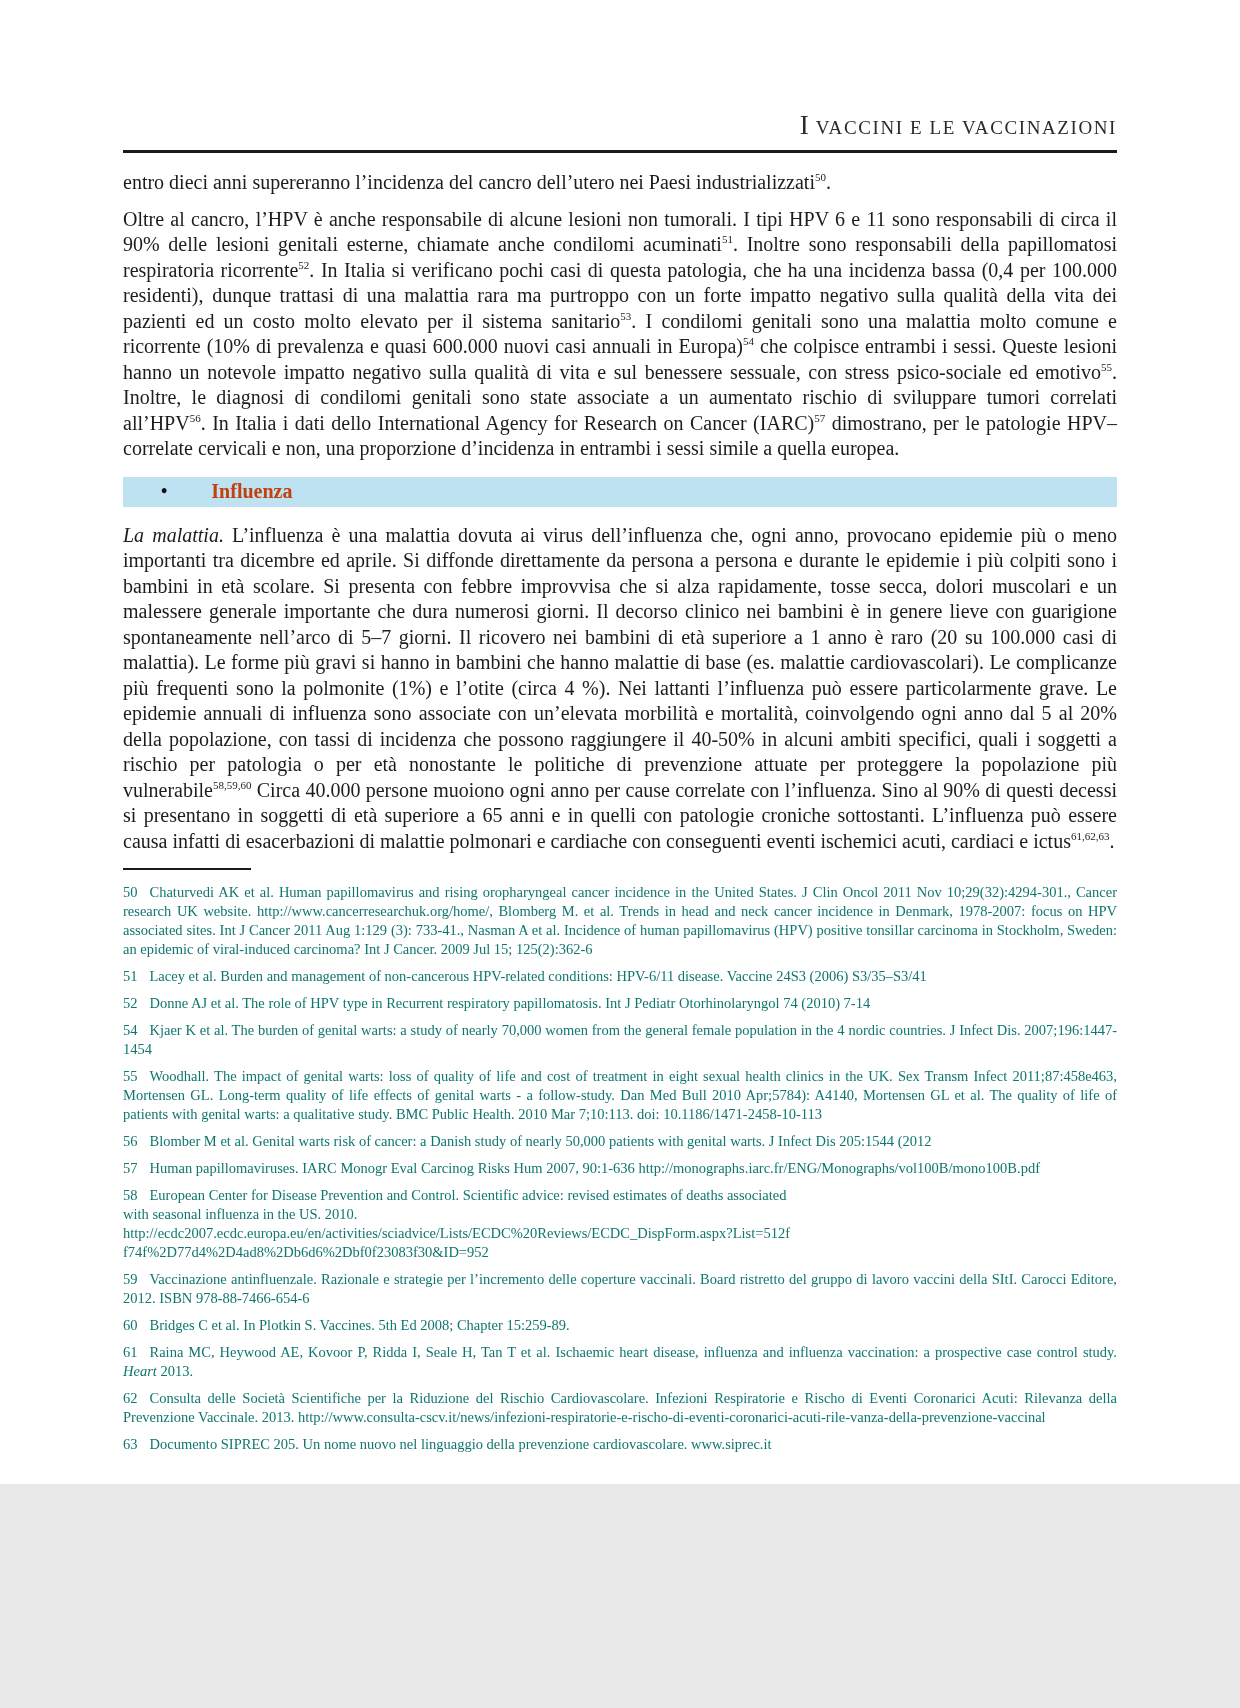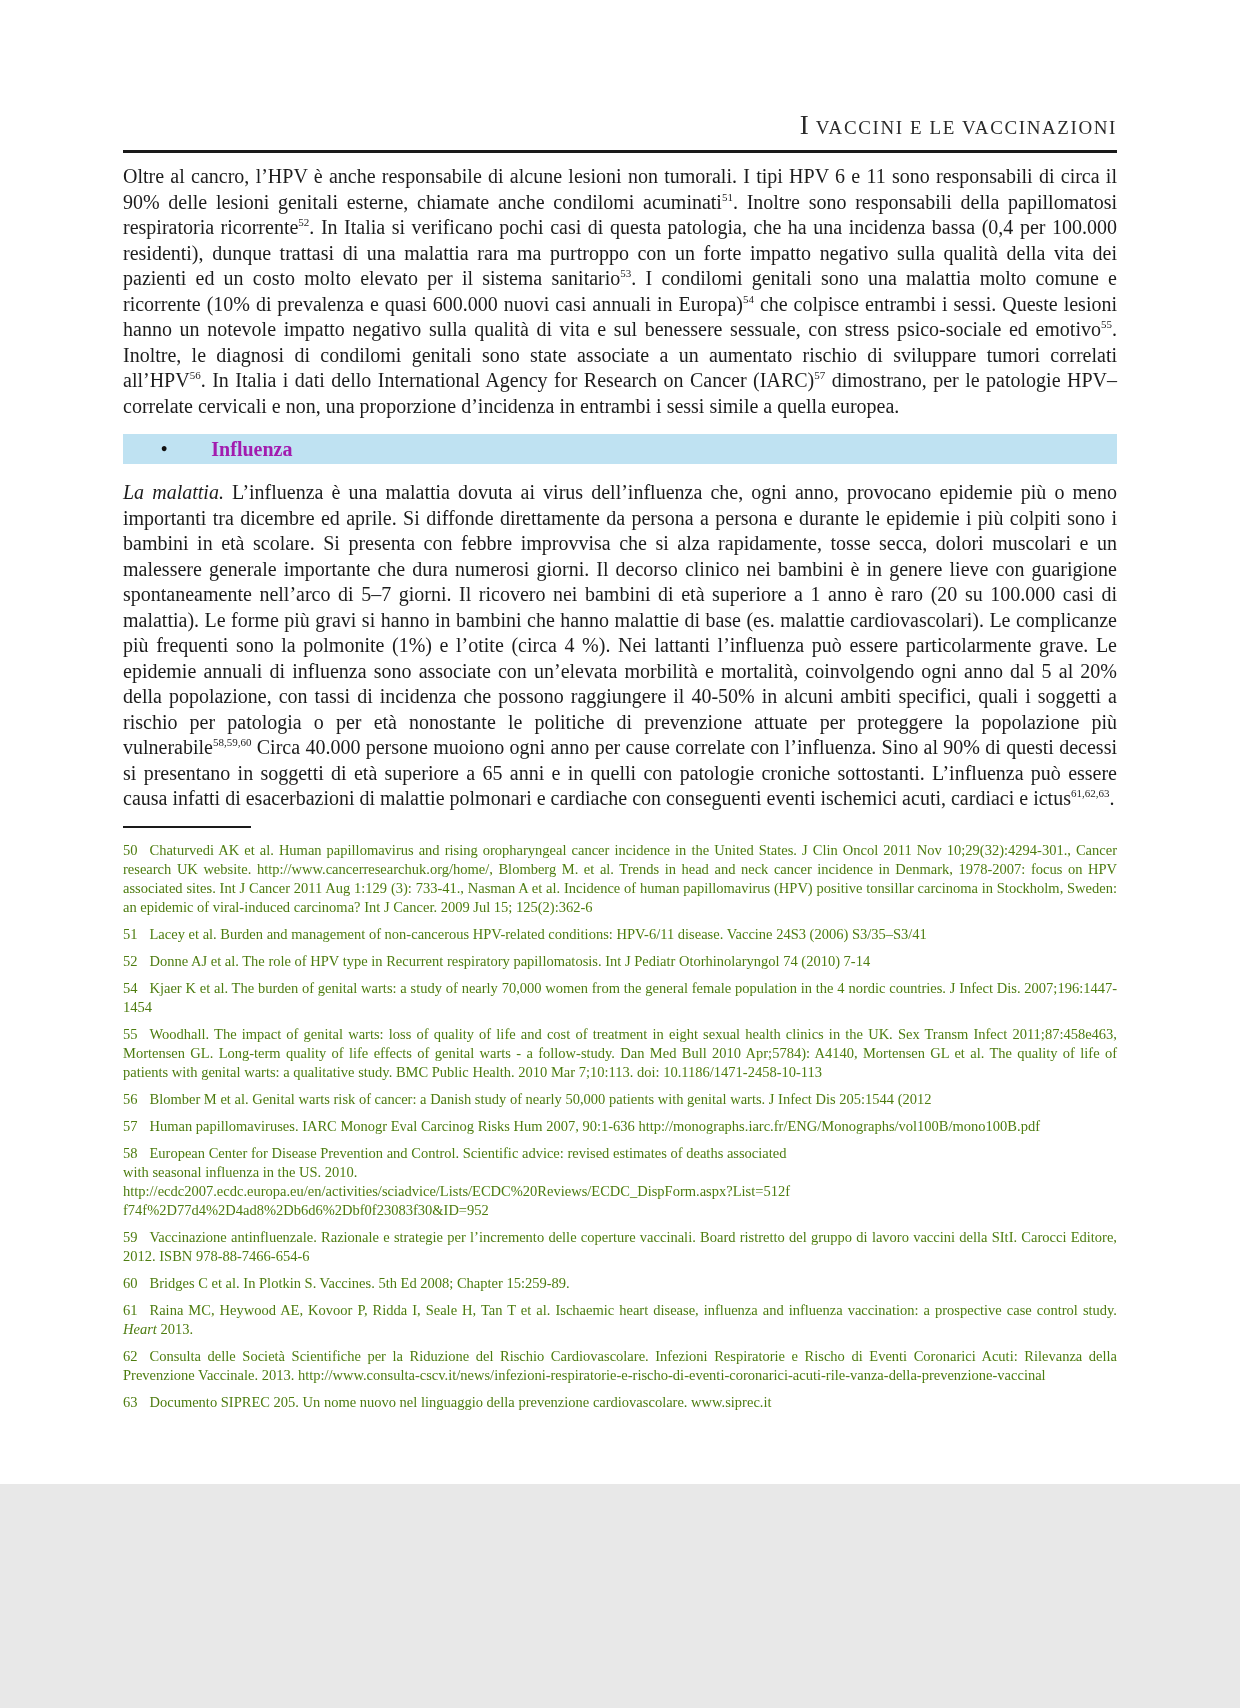--- a/index.html
+++ b/index.html
@@ -27,28 +27,28 @@
   .p-third { margin-top:16px; }
   .body-p sup, .fn-text sup { font-size:11px; line-height:0; }
   .body-p i { }
 
   
   .section-bar {
     margin-top:15px; height:30px; background:#bfe2f2;
     display:flex; align-items:center;
   }
   .section-bullet { font-size:18px; font-weight:bold; padding-left:38px; color:#111; }
-  .section-label { font-size:20px; font-weight:bold; padding-left:44px; color:#a21caf; }
+  .section-label { font-size:20px; font-weight:bold; padding-left:44px; color:#c2410c; }
 
   
   .fn-rule { margin-top:14px; width:128px; height:2px; background:#1a1a1a; }
   .footnotes { margin-top:13px; }
   .footnote {
     margin-bottom:8px; text-align:justify;
-    font-size:14.5px; line-height:19px; color:#4d7c0f;
+    font-size:14.5px; line-height:19px; color:#0f766e;
   }
   .fn-num { padding-right:12px; }
   .fn-text { white-space:pre-line; overflow-wrap:anywhere; }
   .fn-text i { font-style:italic; }
 
   
   .bottom-rule { position:absolute; left:123px; top:1586px; width:994px; height:2px; background:#1a1a1a; }
   .page-number { position:absolute; top:1593px; left:12px; width:100%; text-align:right; font-size:17px; letter-spacing:2px; color:#1c1c1c; }
 </style>
 </head>
@@ -58,20 +58,21 @@
   <div class="content">
 
     <header>
       <div class="running-head">
         <span class="rh-initial">I</span><span class="rh-rest"> VACCINI E LE VACCINAZIONI</span>
       </div>
       <div class="head-rule"></div>
     </header>
 
     <main>
+      <p class="body-p p-first">entro dieci anni supereranno l’incidenza del cancro dell’utero nei Paesi industrializzati<sup>50</sup>.</p>
       <p class="body-p p-second">Oltre al cancro, l’HPV è anche responsabile di alcune lesioni non tumorali. I tipi HPV 6 e 11 sono responsabili di circa il 90% delle lesioni genitali esterne, chiamate anche condilomi acuminati<sup>51</sup>. Inoltre sono responsabili della papillomatosi respiratoria ricorrente<sup>52</sup>. In Italia si verificano pochi casi di questa patologia, che ha una incidenza bassa (0,4 per 100.000 residenti), dunque trattasi di una malattia rara ma purtroppo con un forte impatto negativo sulla qualità della vita dei pazienti ed un costo molto elevato per il sistema sanitario<sup>53</sup>. I condilomi genitali sono una malattia molto comune e ricorrente (10% di prevalenza e quasi 600.000 nuovi casi annuali in Europa)<sup>54</sup> che colpisce entrambi i sessi. Queste lesioni hanno un notevole impatto negativo sulla qualità di vita e sul benessere sessuale, con stress psico-sociale ed emotivo<sup>55</sup>. Inoltre, le diagnosi di condilomi genitali sono state associate a un aumentato rischio di sviluppare tumori correlati all’HPV<sup>56</sup>. In Italia i dati dello International Agency for Research on Cancer (IARC)<sup>57</sup> dimostrano, per le patologie HPV–correlate cervicali e non, una proporzione d’incidenza in entrambi i sessi simile a quella europea.</p>
 
       <div class="section-bar">
         <span class="section-bullet">•</span>
         <span class="section-label">Influenza</span>
       </div>
 
       <p class="body-p p-third"><i>La malattia.</i> L’influenza è una malattia dovuta ai virus dell’influenza che, ogni anno, provocano epidemie più o meno importanti tra dicembre ed aprile. Si diffonde direttamente da persona a persona e durante le epidemie i più colpiti sono i bambini in età scolare. Si presenta con febbre improvvisa che si alza rapidamente, tosse secca, dolori muscolari e un malessere generale importante che dura numerosi giorni. Il decorso clinico nei bambini è in genere lieve con guarigione spontaneamente nell’arco di 5–7 giorni. Il ricovero nei bambini di età superiore a 1 anno è raro (20 su 100.000 casi di malattia). Le forme più gravi si hanno in bambini che hanno malattie di base (es. malattie cardiovascolari). Le complicanze più frequenti sono la polmonite (1%) e l’otite (circa 4 %). Nei lattanti l’influenza può essere particolarmente grave. Le epidemie annuali di influenza sono associate con un’elevata morbilità e mortalità, coinvolgendo ogni anno dal 5 al 20% della popolazione, con tassi di incidenza che possono raggiungere il 40-50% in alcuni ambiti specifici, quali i soggetti a rischio per patologia o per età nonostante le politiche di prevenzione attuate per proteggere la popolazione più vulnerabile<sup>58,59,60</sup> Circa 40.000 persone muoiono ogni anno per cause correlate con l’influenza. Sino al 90% di questi decessi si presentano in soggetti di età superiore a 65 anni e in quelli con patologie croniche sottostanti. L’influenza può essere causa infatti di esacerbazioni di malattie polmonari e cardiache con conseguenti eventi ischemici acuti, cardiaci e ictus<sup>61,62,63</sup>.</p>
 
       <div class="fn-rule"></div>

